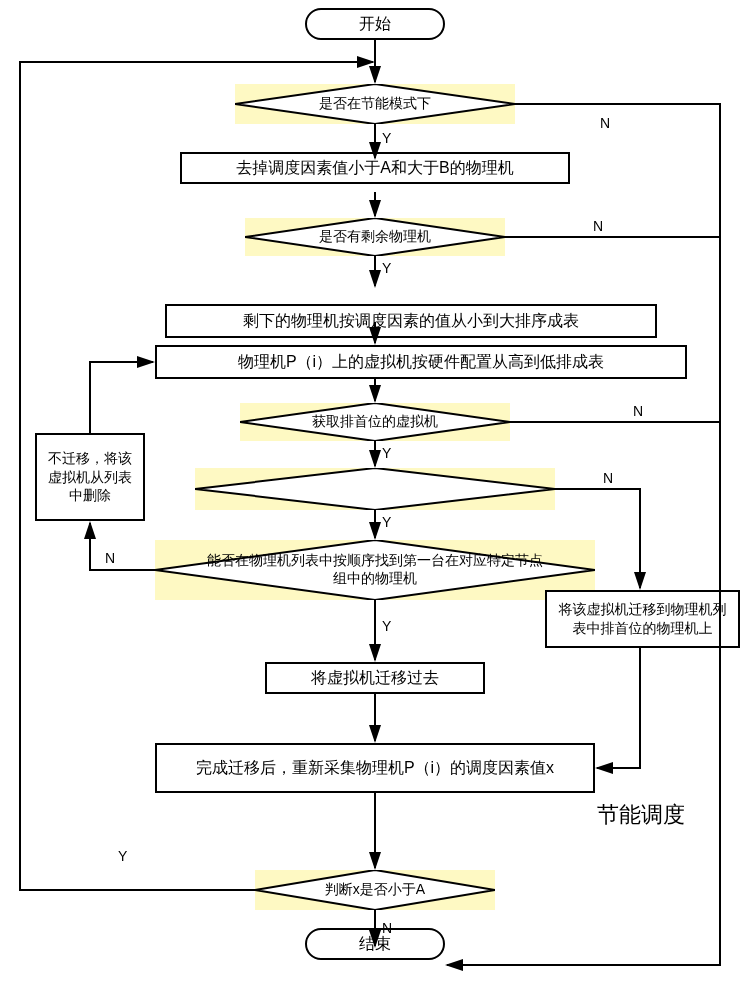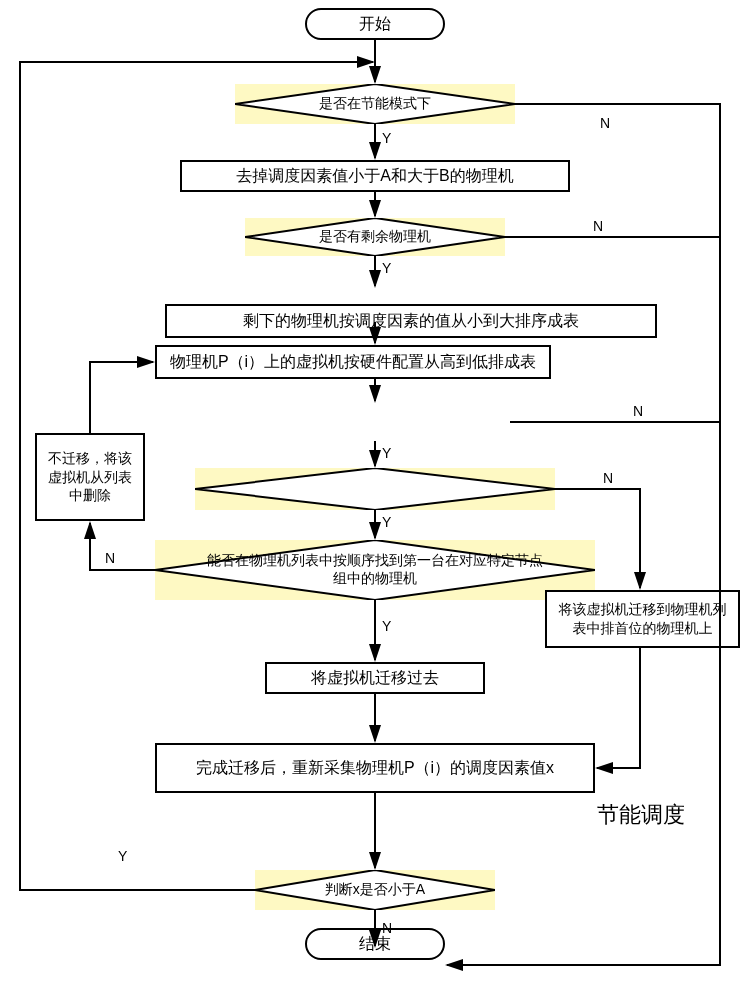--- a/index.html
+++ b/index.html
@@ -81,39 +81,45 @@
       <span>结束</span>
     </div>
 
   <div class="long-diamond" style="left:235px; top:84px; width:280px; height:40px;">
     <svg viewBox="0 0 280 40" preserveAspectRatio="none">
         <polygon points="0,20 140,0 280,20 140,40" fill="#fff" stroke="#000" stroke-width="2"></polygon>
       </svg>
     <span class="long-diamond-text">是否在节能模式下</span>
   </div>
 
-  <div class="node process" style="left:180px; top:160px; width:390px; height:32px;">
+  <div class="node process" style="left:180px; top:152px; width:390px; height:32px;">
       <span>去掉调度因素值小于A和大于B的物理机</span>
     </div>
 
   <div class="long-diamond" style="left:245px; top:218px; width:260px; height:38px;">
     <svg viewBox="0 0 260 38" preserveAspectRatio="none">
         <polygon points="0,19 130,0 260,19 130,38" fill="#fff" stroke="#000" stroke-width="2"></polygon>
       </svg>
     <span class="long-diamond-text">是否有剩余物理机</span>
   </div>
 
   <div class="node process" style="left:155px; top:304px; width:492px; height:34px;margin-left:10px;">
       <span>剩下的物理机按调度因素的值从小到大排序成表</span>
     </div>
 
-  <div class="node process" style="left:155px; top:345px; width:396px; height:34px;">
+  <div class="node process" style="left:155px; top:345px; width:532px; height:34px;">
       <span>物理机P（i）上的虚拟机按硬件配置从高到低排成表</span>
     </div>
 
+  <div class="long-diamond" style="left:240px; top:403px; width:270px; height:38px;">
+    <svg viewBox="0 0 270 38" preserveAspectRatio="none">
+        <polygon points="0,19 135,0 270,19 135,38" fill="#fff" stroke="#000" stroke-width="2"></polygon>
+      </svg>
+    <span class="long-diamond-text">获取排首位的虚拟机</span>
+  </div>
 
   <div class="long-diamond" style="left:195px; top:468px; width:360px; height:42px;">
     <svg viewBox="0 0 360 42" preserveAspectRatio="none">
         <polygon points="0,21 180,0 360,21 180,42" fill="#fff" stroke="#000" stroke-width="2"></polygon>
       </svg>
   </div>
 
   <div class="long-diamond" style="left:155px; top:540px; width:440px; height:60px;">
     <svg viewBox="0 0 440 60" preserveAspectRatio="none">
         <polygon points="0,30 220,0 440,30 220,60" fill="#fff" stroke="#000" stroke-width="2"></polygon>

